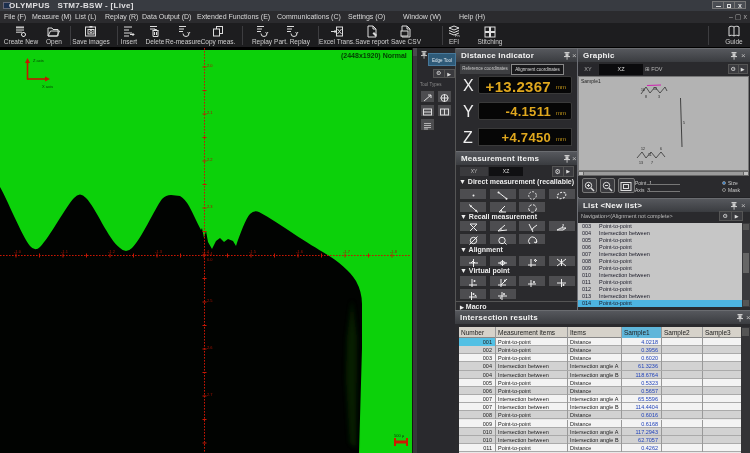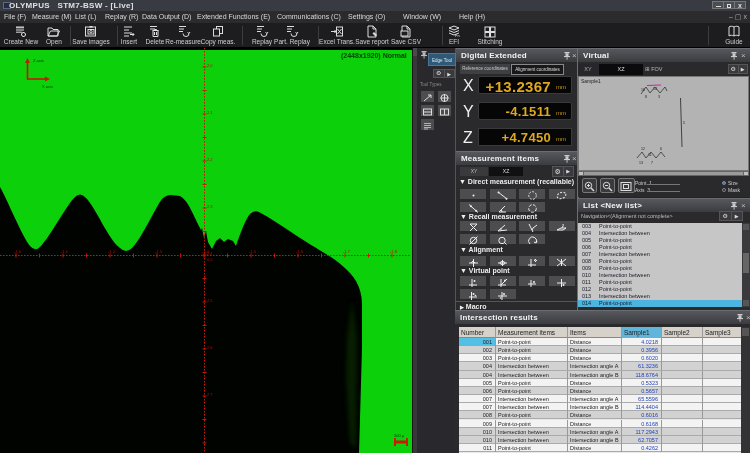--- a/index.html
+++ b/index.html
@@ -269,21 +269,21 @@
         </svg></div>
       <div class="icobtn" style="left:3px;top:70px;width:15px;height:13px;"><svg width="13" height="11" viewBox="0 0 13 11">
           <path d="M3,3.5 h7 M3,5.5 h7 M3,7.5 h7 M3,9 h4" stroke="#ccc" stroke-width="0.8"></path>
         </svg></div>
     </div>
 </div>
 
 <div class="abs" style="left:577px;top:48px;width:1.5px;height:262px;background:#6e7076;"></div>
 
 <div class="abs" style="left:456px;top:48px;width:121px;height:103px;background:#2a2a2d;">
-  <div class="ptitle" style="left:0;top:0;width:121px;">Digital Extended</div>
+  <div class="ptitle" style="left:0;top:0;width:121px;">Distance Indicator</div>
   <svg class="pin" width="8" height="9" style="left:107px;" viewBox="0 0 8 9">
       <rect x="1.5" y="1" width="5" height="1.3" fill="#ccc"></rect>
       <rect x="2.5" y="2.3" width="3" height="2.7" fill="#ccc"></rect>
       <rect x="1" y="5" width="6" height="1.1" fill="#ccc"></rect>
       <rect x="3.6" y="6.1" width="0.9" height="2.6" fill="#ccc"></rect>
     </svg>
   <div class="px" style="left:116px;">×</div>
   <div class="abs" style="left:4px;top:16px;width:50px;height:10px;background:#3e3f42;color:#ccc;font-size:4.5px;line-height:10px;text-align:center;white-space:nowrap;overflow:hidden;">Reference coordinates</div>
   <div class="abs" style="left:55px;top:16px;width:53px;height:11px;background:#18181a;border:1px solid #888;color:#ddd;font-size:4.5px;line-height:9px;text-align:center;white-space:nowrap;overflow:hidden;">Alignment coordinates</div>
   <div class="abs" style="left:7px;top:29px;color:#f0f0f0;font-size:16px;">X</div>
@@ -414,21 +414,21 @@
           <path d="M2,6 h9 M6,2 v8" stroke="#eee" fill="none"></path>
           <circle cx="8" cy="4" r="1" fill="#eee"></circle>
           <circle cx="4.5" cy="8" r="0.8" fill="#eee"></circle>
         </svg></div>
       <div class="abs" style="left:0;top:150px;width:121px;height:1px;background:#555;"></div>
       <div class="sechead" style="left:4px;top:152px;"><span style="font-size:5px;">▶</span> Macro</div>
     </div>
 </div>
 
 <div class="abs" style="left:578px;top:48px;width:172px;height:149px;background:#2a2a2d;">
-  <div class="ptitle" style="left:0;top:0;width:172px;">Virtual</div>
+  <div class="ptitle" style="left:0;top:0;width:172px;">Graphic</div>
   <svg class="pin" width="8" height="9" style="left:152px;" viewBox="0 0 8 9">
       <rect x="1.5" y="1" width="5" height="1.3" fill="#ccc"></rect>
       <rect x="2.5" y="2.3" width="3" height="2.7" fill="#ccc"></rect>
       <rect x="1" y="5" width="6" height="1.1" fill="#ccc"></rect>
       <rect x="3.6" y="6.1" width="0.9" height="2.6" fill="#ccc"></rect>
     </svg>
   <div class="px" style="left:163px;">×</div>
   <div class="abs" style="left:0px;top:16px;width:20px;height:11px;background:#27272b;color:#aaa;font-size:5.5px;line-height:11px;text-align:center;">XY</div>
   <div class="abs" style="left:21px;top:16px;width:44px;height:11px;background:#0b0b0d;color:#ddd;font-size:5.5px;line-height:11px;text-align:center;">XZ</div>
   <div class="abs" style="left:67px;top:16px;width:30px;height:11px;color:#bbb;font-size:5.5px;line-height:11px;">⊞ FOV</div>

